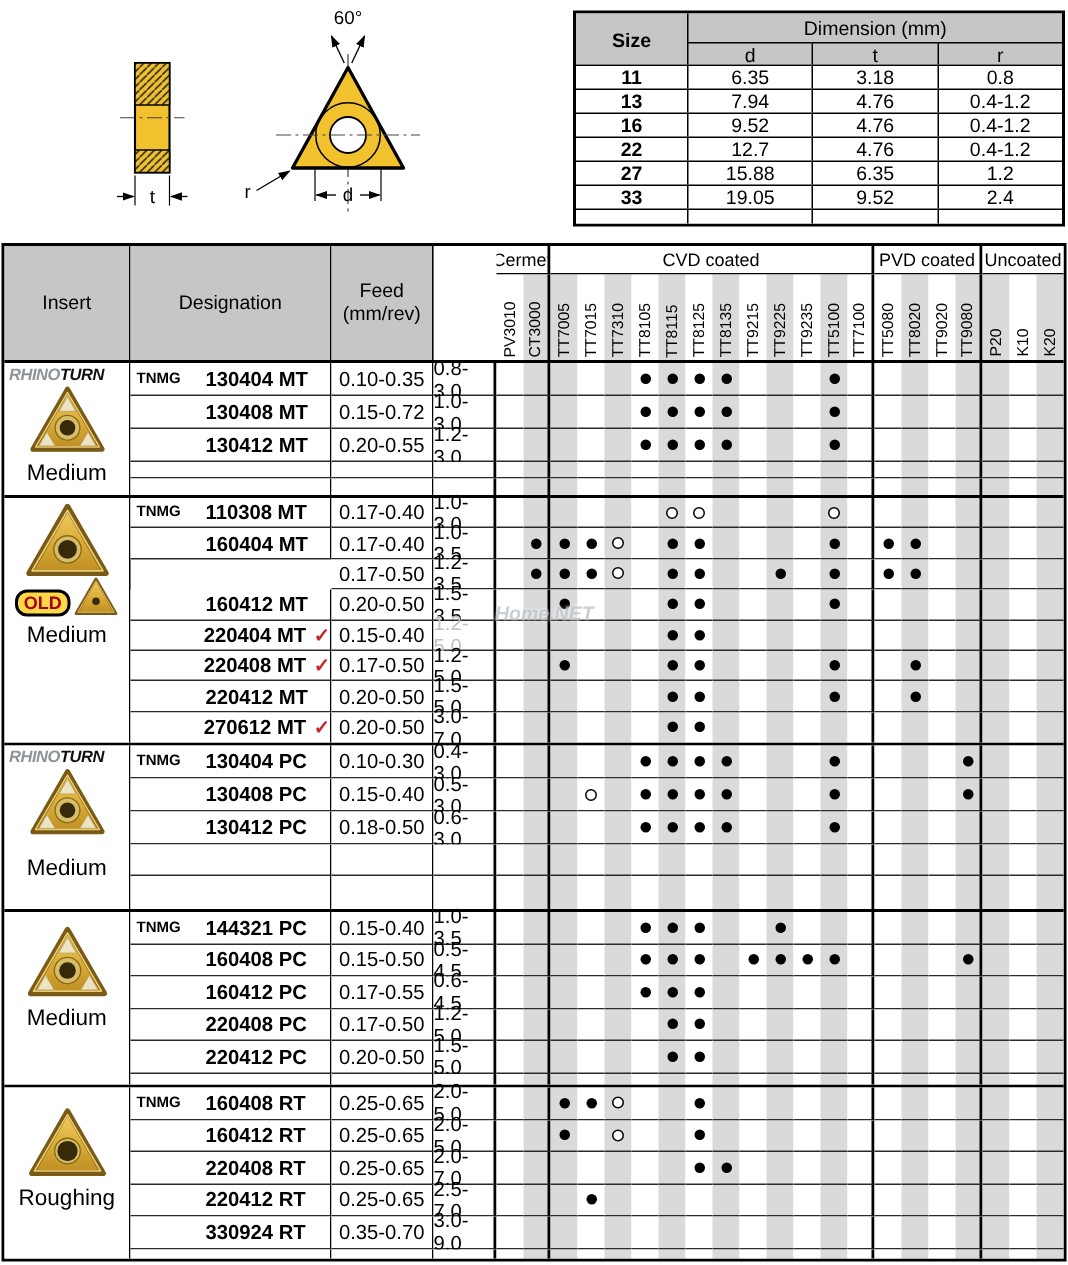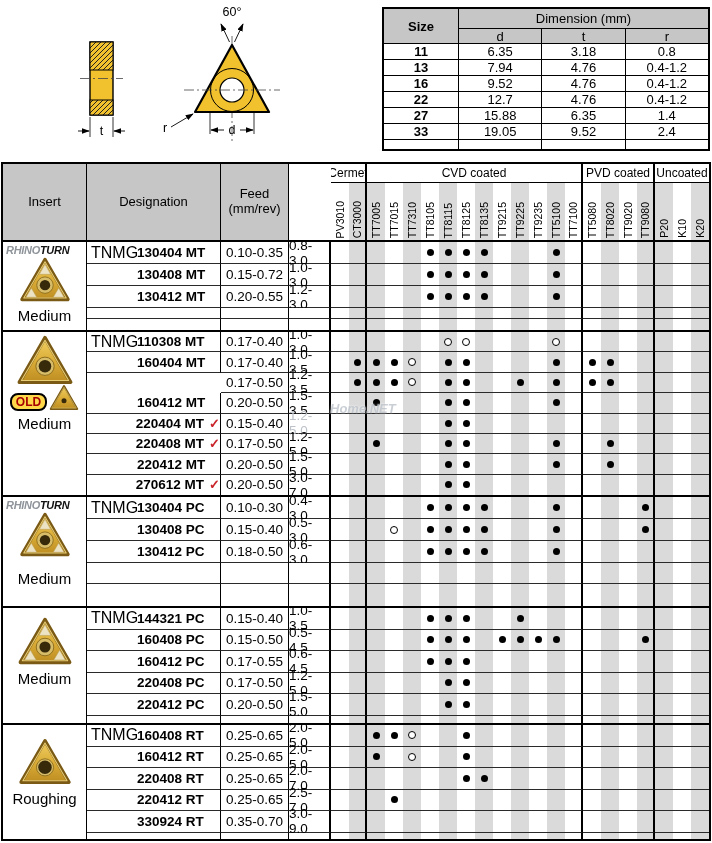--- a/index.html
+++ b/index.html
@@ -36,21 +36,21 @@
   .vlab{writing-mode:vertical-rl;transform:rotate(180deg);font-size:10.5px;line-height:1;margin-bottom:2px;white-space:nowrap;}
 
   .blk{display:grid;grid-template-columns:var(--cols);border-bottom:2px solid #000;}
   .blk.last{border-bottom:none;}
   .cell{display:flex;align-items:center;font-size:13.5px;box-sizing:border-box;background:#fff;}
   .rb{border-bottom:1px solid #2a2a2a;}
   .c-des{border-right:1px solid #000;padding-left:4px;}
   .c-feed{border-right:1px solid #000;justify-content:center;}
   .c-ap{border-right:2px solid #000;justify-content:center;}
   .c-ap.faint{color:#bdc2c8;}
-  .pref{display:inline-block;width:46px;font-weight:normal;font-size:16px;}
+  .pref{display:inline-block;width:46px;font-weight:bold;font-size:10px;}
   .dname{font-weight:bold;font-size:13.5px;white-space:nowrap;}
   .chk{color:#c9252b;font-weight:bold;font-size:13px;margin-left:5px;}
   .gc{display:flex;align-items:center;justify-content:center;background:#fff;box-sizing:border-box;}
   .gc.gray{background:#dadada;}
   .dot{width:7px;height:7px;border-radius:50%;background:#000;}
   .odot{width:8px;height:8px;border-radius:50%;border:1.5px solid #000;background:#fff;box-sizing:border-box;}
 
   .ins-cell{border-right:1px solid #000;display:flex;flex-direction:column;align-items:center;background:#fff;padding-top:2px;box-sizing:border-box;overflow:hidden;}
   .rhino{font-style:italic;font-weight:bold;font-size:11px;align-self:flex-start;padding-left:3px;white-space:nowrap;letter-spacing:-.3px;}
   .rl1{color:#8e949a;}
@@ -136,21 +136,21 @@
       <div class="st-c bt bl" style="grid-area: 5 / 2;">9.52</div>
       <div class="st-c bt bl" style="grid-area: 5 / 3;">4.76</div>
       <div class="st-c bt bl" style="grid-area: 5 / 4;">0.4-1.2</div>
       <div class="st-c bt st-b" style="grid-area: 6 / 1;">22</div>
       <div class="st-c bt bl" style="grid-area: 6 / 2;">12.7</div>
       <div class="st-c bt bl" style="grid-area: 6 / 3;">4.76</div>
       <div class="st-c bt bl" style="grid-area: 6 / 4;">0.4-1.2</div>
       <div class="st-c bt st-b" style="grid-area: 7 / 1;">27</div>
       <div class="st-c bt bl" style="grid-area: 7 / 2;">15.88</div>
       <div class="st-c bt bl" style="grid-area: 7 / 3;">6.35</div>
-      <div class="st-c bt bl" style="grid-area: 7 / 4;">1.4</div>
+      <div class="st-c bt bl" style="grid-area: 7 / 4;">1.2</div>
       <div class="st-c bt st-b" style="grid-area: 8 / 1;">33</div>
       <div class="st-c bt bl" style="grid-area: 8 / 2;">19.05</div>
       <div class="st-c bt bl" style="grid-area: 8 / 3;">9.52</div>
       <div class="st-c bt bl" style="grid-area: 8 / 4;">2.4</div>
       <div class="st-c bt" style="grid-area: 9 / 1;"></div>
       <div class="st-c bt bl" style="grid-area: 9 / 2;"></div>
       <div class="st-c bt bl" style="grid-area: 9 / 3;"></div>
       <div class="st-c bt bl" style="grid-area: 9 / 4;"></div>
     </div>
 

